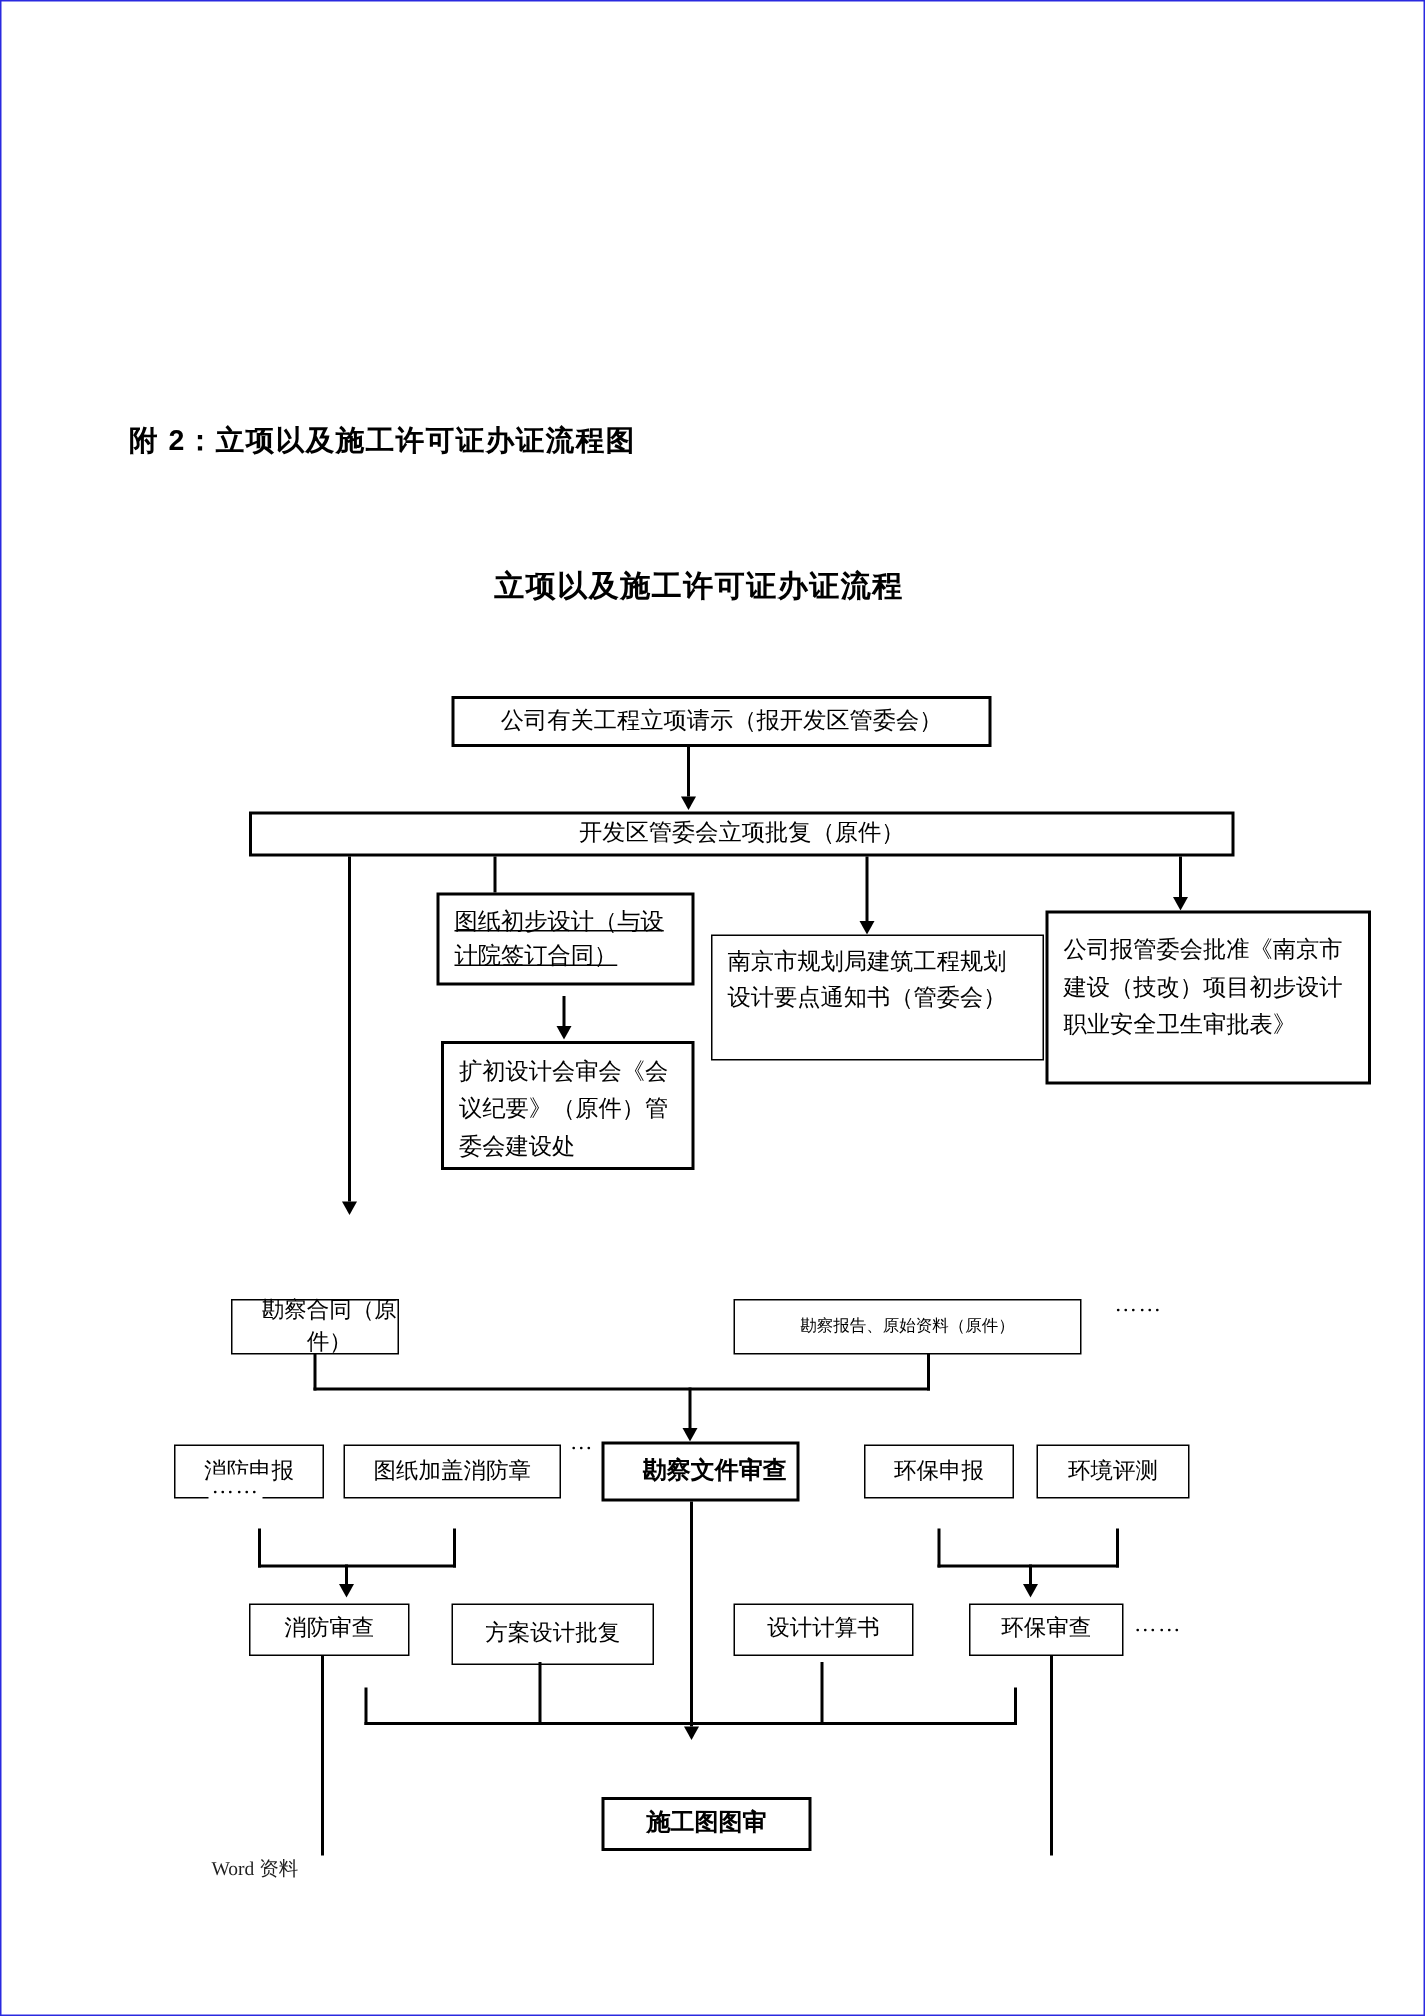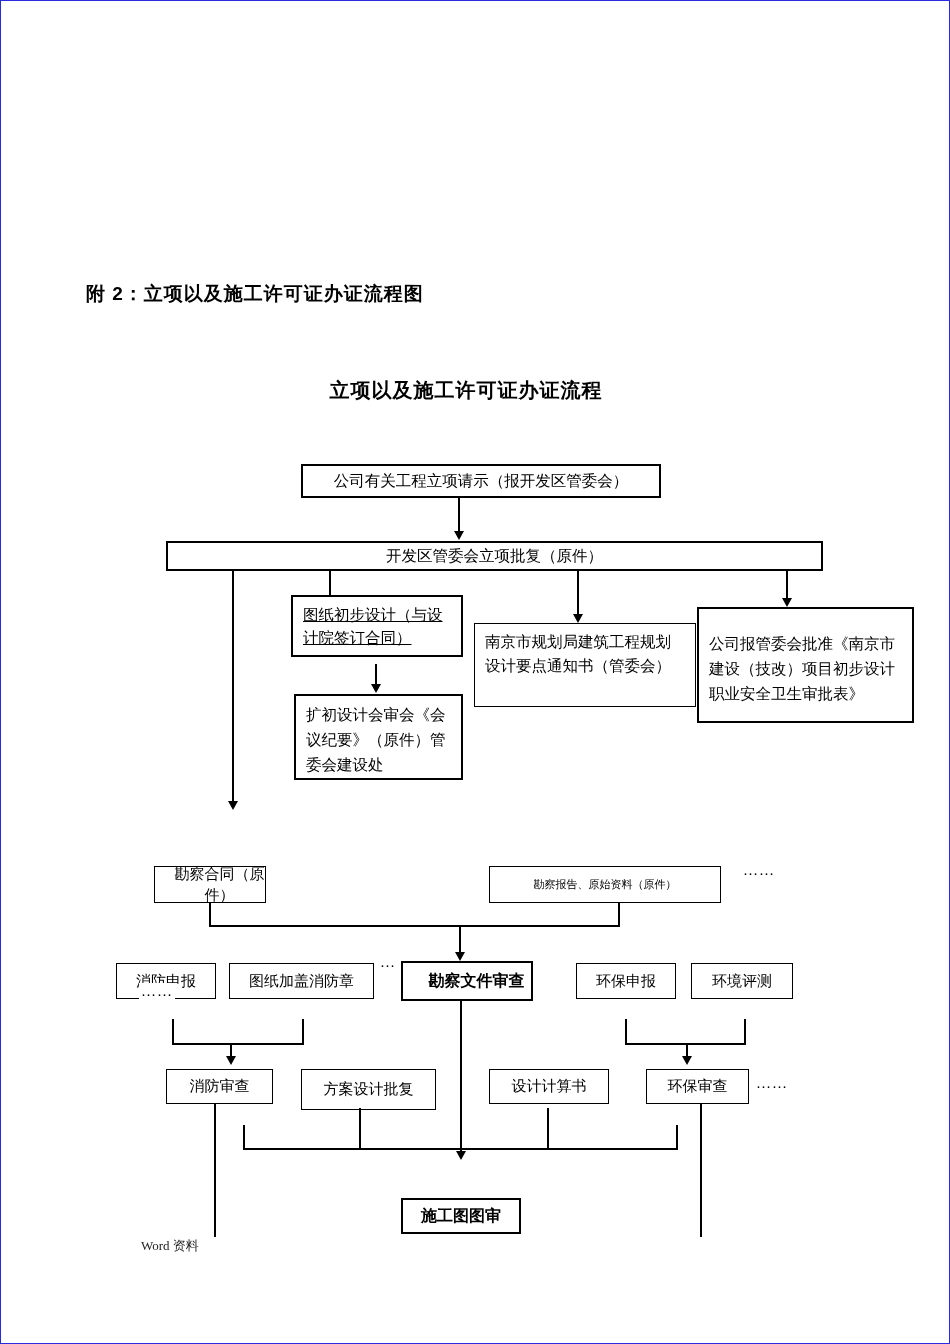--- a/index.html
+++ b/index.html
@@ -71,21 +71,21 @@
   <div class="vline" style="left:576px; top:570px; height:44px;"></div>
   <div class="arrow-down" style="left:572px; top:613px;"></div>
 
   <div class="vline" style="left:785px; top:570px; height:28px;"></div>
   <div class="arrow-down" style="left:781px; top:597px;"></div>
 
   <div class="box multi" style="left:290px; top:594px; width:172px; height:62px; line-height:23px;text-decoration:underline;">图纸初步设计（与设计院签订合同）</div>
 
   <div class="box multi thin" style="left:473px; top:622px; width:222px; height:84px; line-height:24px;">南京市规划局建筑工程规划设计要点通知书（管委会）</div>
 
-  <div class="box multi" style="left:696px; top:606px; width:217px; height:116px; line-height:25px; padding-top:22px;">公司报管委会批准《南京市建设（技改）项目初步设计职业安全卫生审批表》</div>
+  <div class="box multi" style="left:696px; top:606px; width:217px; height:116px; line-height:25px; padding-top:12px;">公司报管委会批准《南京市建设（技改）项目初步设计职业安全卫生审批表》</div>
 
   <div class="vline" style="left:374px; top:663px; height:21px;"></div>
   <div class="arrow-down" style="left:370px; top:683px;"></div>
 
   <div class="box multi" style="left:293px; top:693px; width:169px; height:86px; line-height:25px;">扩初设计会审会《会议纪要》（原件）管委会建设处</div>
 
   <div class="box thin" style="left:153px; top:865px; width:112px; height:37px; font-size:15px;padding-left:19px;">勘察合同（原件）</div>
 
   <div class="box thin" style="left:488px; top:865px; width:232px; height:37px; font-size:11px;">勘察报告、原始资料（原件）</div>
 
@@ -137,17 +137,17 @@
   <div class="vline" style="left:242px; top:1124px; height:25px;"></div>
   <div class="vline" style="left:358px; top:1107px; height:42px;"></div>
   <div class="vline" style="left:546px; top:1107px; height:42px;"></div>
   <div class="vline" style="left:675px; top:1124px; height:25px;"></div>
   <div class="hline" style="left:242px; top:1147px; width:435px;"></div>
   <div class="arrow-down" style="left:455px; top:1150px;"></div>
 
   <div class="vline" style="left:213px; top:1103px; height:133px; width:1.5px;"></div>
   <div class="vline" style="left:699px; top:1103px; height:133px; width:1.5px;"></div>
 
-  <div class="box bold" style="left:400px; top:1197px; width:120px; height:36px;">施工图图审</div>
+  <div class="box bold" style="left:400px; top:1197px; width:140px; height:36px;">施工图图审</div>
 
   <div class="footer-note">Word 资料</div>
 
 </div>
 
 </body></html>

